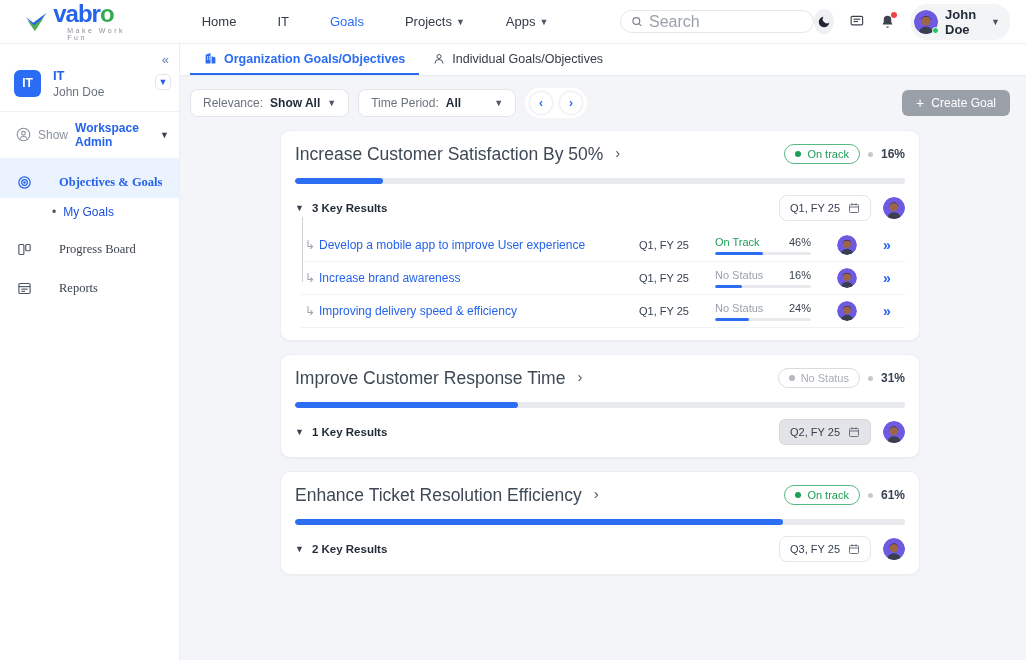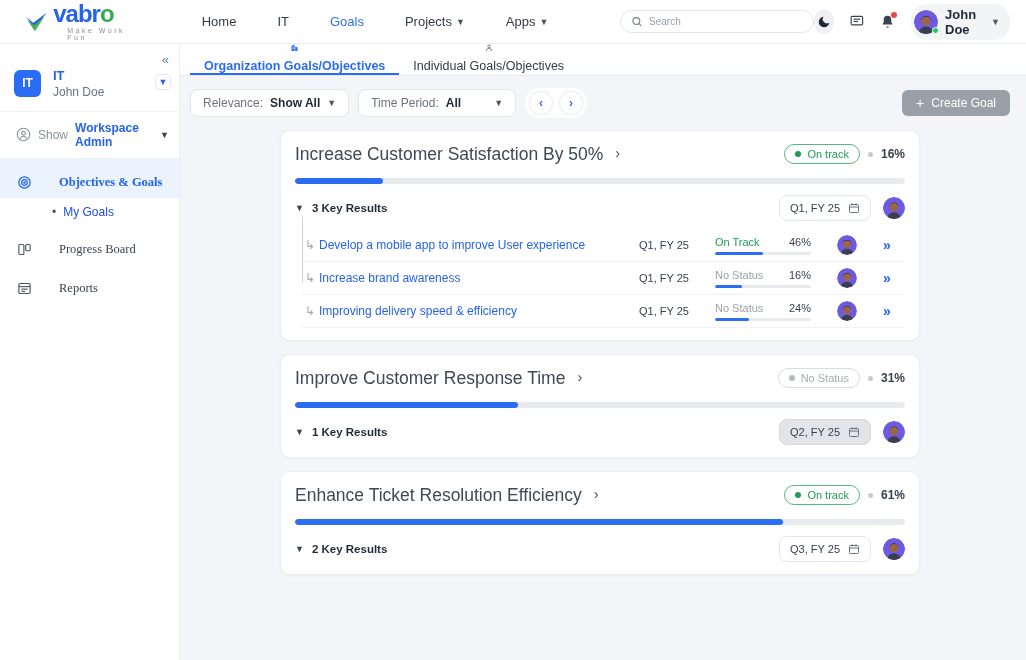--- a/index.html
+++ b/index.html
@@ -12,21 +12,21 @@
   .logo-text { display:flex; flex-direction:column; line-height:1; }
   .logo-brand { font-size:24px; font-weight:bold; color:#2563eb; letter-spacing:-1px; }
   .logo-brand .o-dot { color:#34a853; }
   .logo-tag { font-size:7px; color:#8a9099; letter-spacing:2.5px; margin:1px 0 0 14px; }
   .nav-items { display:flex; align-items:center; gap:41px; margin-left:68px; font-size:13px; color:#323b46; }
   .nav-item { display:flex; align-items:center; gap:4px; cursor:pointer; }
   .nav-item.active span { color:#2a6df4; }
   .caret { font-size:9px; color:#4b5563; }
   .search { margin-left:72px; width:225px; height:23px; border:1px solid #e3e6ea; border-radius:12px;
     display:flex; align-items:center; padding:0 10px; gap:6px; background:#fff; }
-  .search input { border:none; outline:none; font-size:10px; width:100%; color:#374151;
+  .search input { border:none; outline:none; font-size:16px; width:100%; color:#374151;
     font-family:"Liberation Sans",sans-serif; background:transparent;}
   .search input::placeholder { color:#9aa1ab; }
   .nav-right { margin-left:auto; display:flex; align-items:center; gap:16px; }
   .icon-circle { width:25px; height:25px; border-radius:50%; background:#eef0f3; display:flex;
     align-items:center; justify-content:center; cursor:pointer; }
   .bell-wrap { position:relative; cursor:pointer; display:flex; }
   .bell-dot { position:absolute; top:-2px; right:-2px; width:6px; height:6px; border-radius:50%; background:#ef4444; }
   .user-pill { display:flex; align-items:center; gap:7px; background:#f3f4f6; border-radius:16px;
     padding:3px 10px 3px 3px; cursor:pointer; }
   .user-name { font-size:13px; font-weight:bold; color:#1f2937; }
@@ -52,21 +52,21 @@
   .side-item { display:flex; align-items:center; gap:27px; padding:16px 10px 8px 17px; font-size:12.5px;
     color:#3b4350; cursor:pointer;font-family:Liberation Serif, serif; }
   .side-item.active { background:#eaf3fe; color:#2563eb; font-weight:bold; }
   .side-sub { padding:7px 10px 7px 52px; font-size:12px; color:#1d4ed8; cursor:pointer; }
   .side-sub::before { content:"•"; margin-right:7px; color:#4b5563; }
   .sicon { width:15px; height:15px; flex-shrink:0; }
 
   .main { flex:1; background:#f3f5f8; display:flex; flex-direction:column; }
   .tabbar { background:#fff; border-bottom:1px solid #e7eaee; display:flex; padding:0 0 0 10px; height:32px; }
   .tab { display:flex; align-items:center; gap:7px; font-size:12.5px; padding:0 14px; cursor:pointer;
-    color:#323b46; border-bottom:2.5px solid transparent;flex-direction:column; }
+    color:#323b46; border-bottom:2.5px solid transparent; }
   .tab.active { color:#2a6df4; font-weight:bold; border-bottom-color:#2a6df4; }
   .content { flex:1; padding:12px 16px 0 10px; overflow:hidden; }
   .filters { display:flex; align-items:center; gap:9px; margin-bottom:12px; }
   .filter-box { background:#fff; border:1px solid #e3e6ea; border-radius:8px; height:28px;
     display:flex; align-items:center; gap:7px; padding:0 12px; cursor:pointer; }
   .filter-label { font-size:12px; color:#6b7280; }
   .filter-value { font-size:12px; color:#1f2937; font-weight:bold; }
   .pager { background:#fff; border-radius:16px; height:30px; display:flex; align-items:center; gap:8px; padding:0 5px;}
   .pager-btn { width:22px; height:22px; border-radius:50%; background:#fff; box-shadow:0 0 3px rgba(0,0,0,.18);
     color:#2a6df4; font-size:12px; font-weight:bold; display:flex; align-items:center; justify-content:center; cursor:pointer;}
@@ -90,21 +90,21 @@
   .goal-pct { font-size:12px; font-weight:bold; color:#374151; }
   .bar { height:6px; border-radius:4px; background:#e8eaed; margin-top:13px; overflow:hidden; }
   .bar > div { height:100%; border-radius:4px; background:#2b6df3; }
   .kr-head { display:flex; align-items:center; margin-top:11px; }
   .tri { font-size:9px; color:#374151; margin-right:8px; cursor:pointer; }
   .kr-label { font-size:11.5px; font-weight:bold; color:#1f2937; }
   .kr-right { margin-left:auto; display:flex; align-items:center; gap:12px; }
   .period-btn { display:flex; align-items:center; gap:8px; border:1px solid #e3e6ea; background:#fff;
     border-radius:8px; height:26px; padding:0 10px; font-size:11px; color:#374151; cursor:pointer;
     font-family:"Liberation Sans",sans-serif;}
-  .period-btn.graybg { background:#e3e4e7; border-color:#d5d7db; }
+  .period-btn.graybg { background:#e3e4e7; border-color:#d5d7db;border-radius:6px; }
   .kr-rows { position:relative; margin-top:8px; padding-left:6px; }
   .rail { position:absolute; left:7px; top:-12px; bottom:46px; width:1px; background:#cfd3d8; }
   .kr-row { display:flex; align-items:center; border-bottom:1px solid #f1f2f4; padding:6px 0 6px 0; }
   .branch { color:#9ca3af; font-size:12px; width:18px; flex-shrink:0; padding-left:4px;}
   .kr-name { font-size:12px; color:#2563eb; cursor:pointer; width:320px; }
   .kr-period { font-size:11px; color:#374151; width:72px; flex-shrink:0; }
   .kr-status-col { width:96px; flex-shrink:0; margin-left:4px;}
   .kr-status-top { display:flex; justify-content:space-between; align-items:baseline; }
   .kr-status { font-size:11px; }
   .kr-status.green { color:#1d9d55; } .kr-status.gray { color:#9aa1ab; }

